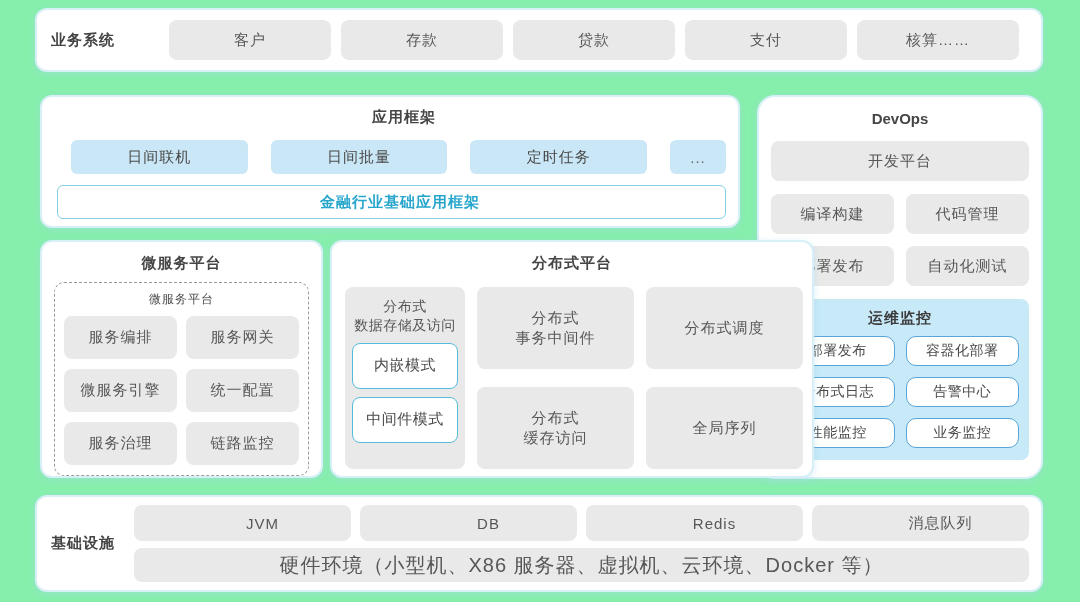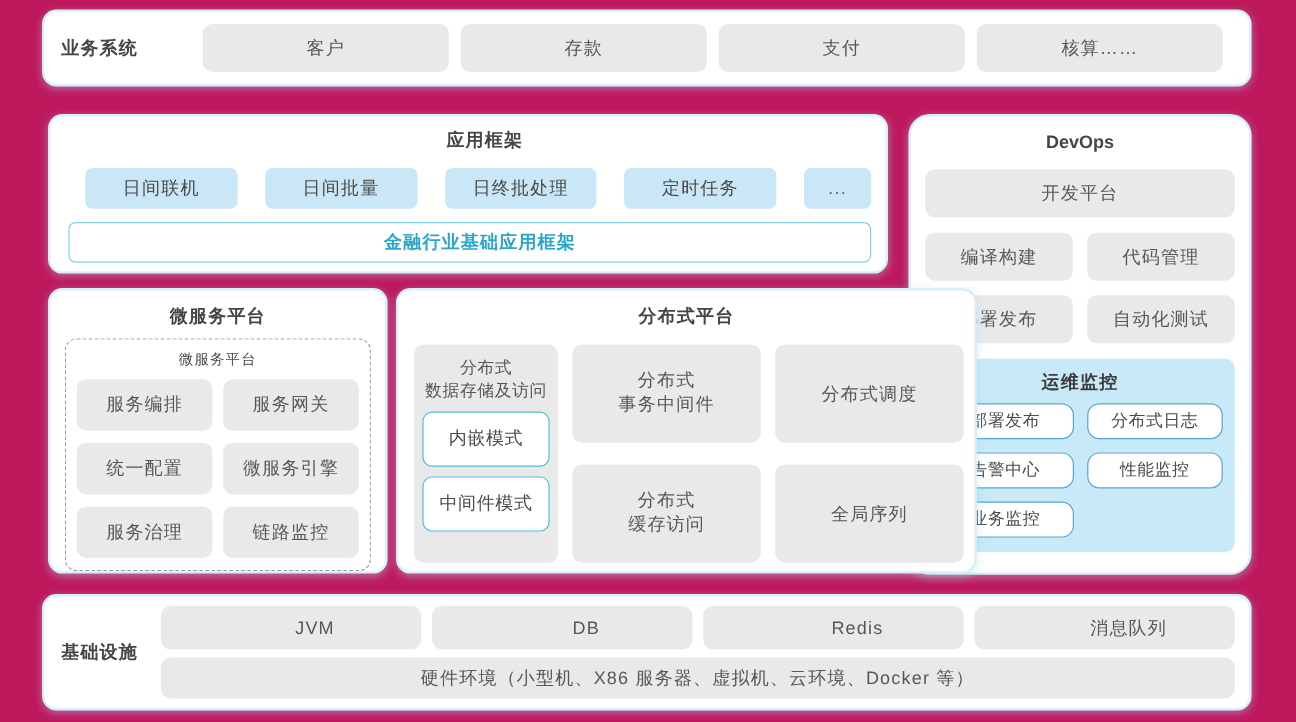--- a/index.html
+++ b/index.html
@@ -1,17 +1,17 @@
 <!DOCTYPE html>
 <html><head>
 <meta charset="utf-8">
 <style>
   html,body{margin:0;padding:0;background:#ffffff;}
   .wrap{
-    position:relative;width:1080px;height:602px;background:#be185d;
+    position:relative;width:1080px;height:602px;background:#86efac;
     font-family:"Liberation Sans","DejaVu Sans",sans-serif;color:#474747;
   }
   .sec{
     position:absolute;background:#ffffff;border:2px solid #d7eff7;border-radius:12px;
     box-shadow:0 2px 7px rgba(168,214,234,0.45);box-sizing:border-box;
   }
   .sec-title{
     text-align:center;font-size:15px;font-weight:600;color:#454545;letter-spacing:1px;
   }
   .side-label{
@@ -83,79 +83,80 @@
     letter-spacing:0.5px;box-sizing:border-box;margin-top:8px;
   }
   .dist-col{flex:1;display:flex;flex-direction:column;gap:18px;}
   .dist-col .gbox{flex:1;font-size:15px;}
   
   .infra{left:35px;top:495px;width:1008px;height:97px;display:flex;align-items:center;padding:0 12px 0 14px;}
   .infra .side-label{flex:0 0 83px;}
   .infra-content{flex:1;display:flex;flex-direction:column;gap:7px;}
   .infra-row{display:flex;gap:9px;}
   .infra-row .gbox{flex:1;height:36px;padding-left:40px;}
-  .hw-box{height:34px;font-size:15px;}
+  .hw-box{height:34px;font-size:20px;}
 </style>
 </head>
 <body>
 
 <div class="wrap">
 
   <div class="sec biz">
     <div class="side-label">业务系统</div>
     <div class="biz-row">
       <div class="gbox">客户</div>
       <div class="gbox">存款</div>
+      <div class="gbox">贷款</div>
       <div class="gbox">支付</div>
       <div class="gbox">核算……</div>
     </div>
   </div>
 
   <div class="sec appfw">
     <div class="sec-title">应用框架</div>
     <div class="appfw-row">
       <div class="bbox">日间联机</div>
       <div class="bbox">日间批量</div>
-      <div class="bbox">日终批处理</div>
       <div class="bbox">定时任务</div>
       <div class="bbox small">...</div>
     </div>
     <div class="base-box">金融行业基础应用框架</div>
   </div>
 
   <div class="sec devops">
     <div class="sec-title">DevOps</div>
     <div class="gbox devplat">开发平台</div>
     <div class="dev-grid">
       <div class="gbox">编译构建</div>
       <div class="gbox">代码管理</div>
       <div class="gbox">部署发布</div>
       <div class="gbox">自动化测试</div>
     </div>
     <div class="monitor">
       <div class="monitor-title">运维监控</div>
       <div class="mon-grid">
         <div class="mon-box">部署发布</div>
+        <div class="mon-box">容器化部署</div>
         <div class="mon-box">分布式日志</div>
         <div class="mon-box">告警中心</div>
         <div class="mon-box">性能监控</div>
         <div class="mon-box">业务监控</div>
       </div>
     </div>
   </div>
 
   <div class="sec micro">
     <div class="sec-title">微服务平台</div>
     <div class="ms-dashed">
       <div class="ms-inner-title">微服务平台</div>
       <div class="ms-grid">
         <div class="gbox">服务编排</div>
         <div class="gbox">服务网关</div>
+        <div class="gbox">微服务引擎</div>
         <div class="gbox">统一配置</div>
-        <div class="gbox">微服务引擎</div>
         <div class="gbox">服务治理</div>
         <div class="gbox">链路监控</div>
       </div>
     </div>
   </div>
 
   <div class="sec dist">
     <div class="sec-title">分布式平台</div>
     <div class="dist-body">
       <div class="storage-col">

